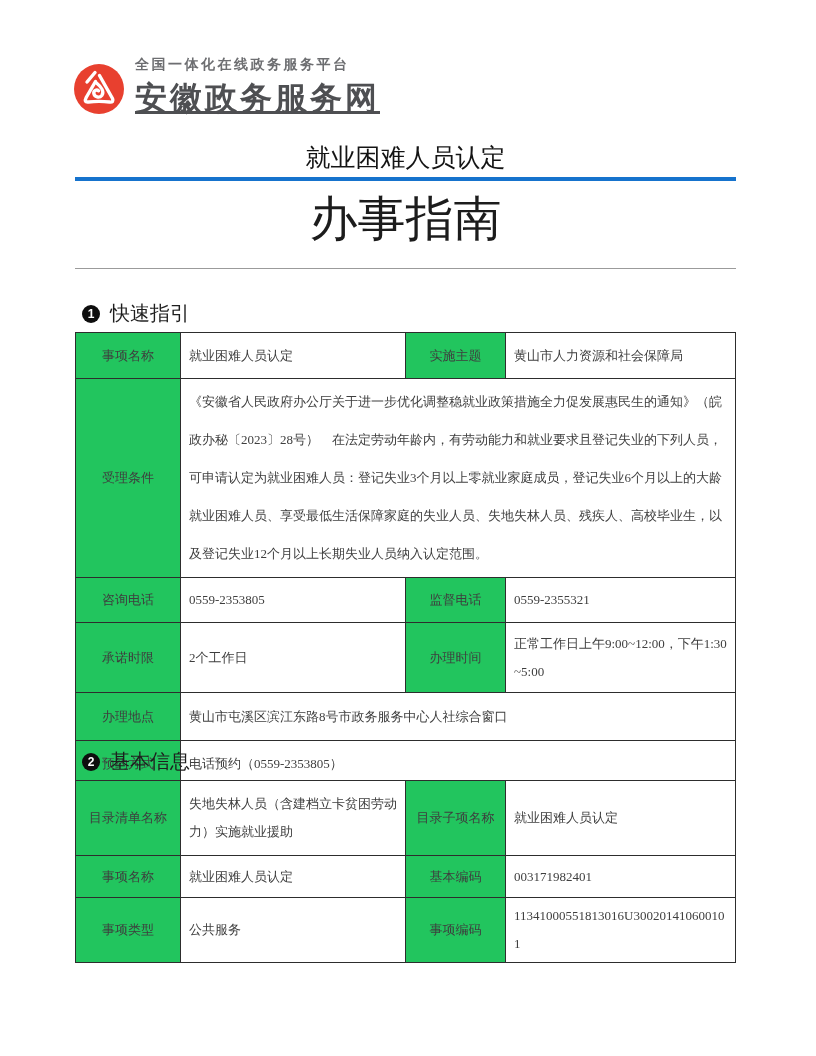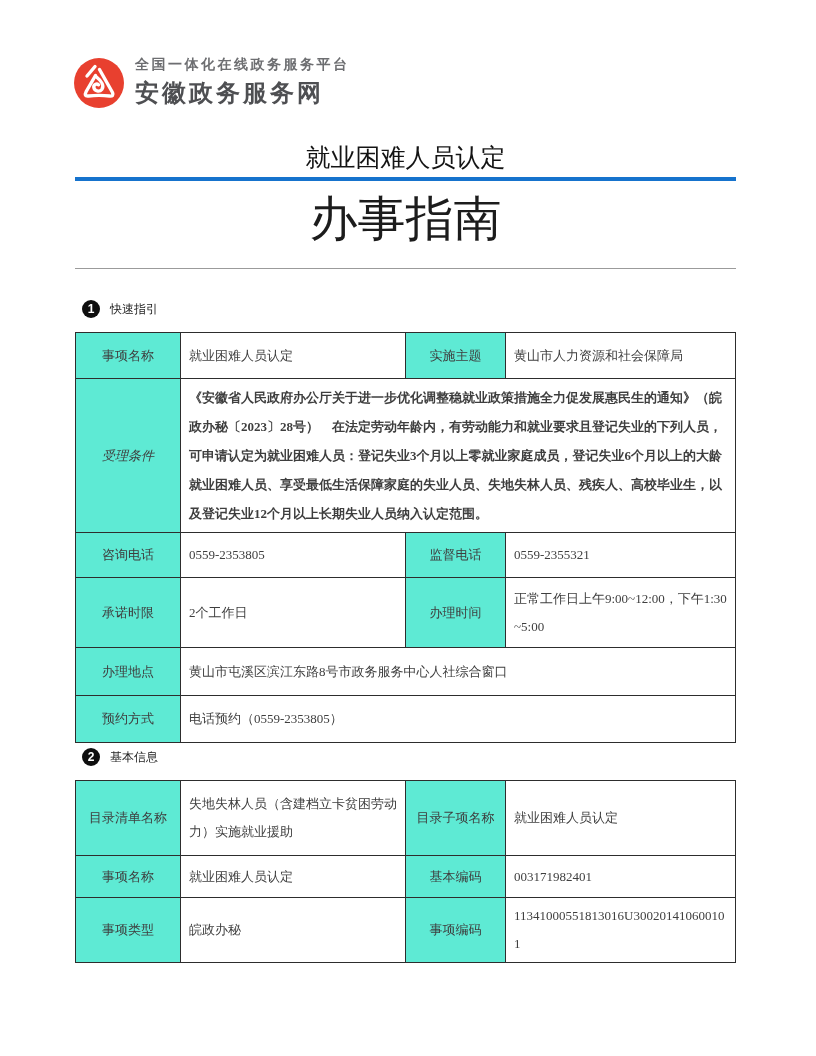--- a/index.html
+++ b/index.html
@@ -5,43 +5,43 @@
   html,body{margin:0;padding:0;background:#ffffff;}
   body{width:816px;height:1056px;font-family:"Liberation Serif","DejaVu Serif",serif;color:#222;}
   .page{position:relative;width:816px;height:1056px;background:#fff;overflow:hidden;}
   .content-clip{position:absolute;top:0;left:0;width:816px;height:1008px;overflow:hidden;}
 
   
   .logo-row{position:absolute;top:56px;left:74px;display:flex;align-items:center;}
   .logo-badge{width:50px;height:50px;flex:0 0 auto;}
   .logo-text{margin-left:11px;font-family:"Liberation Sans","DejaVu Sans",sans-serif;}
   .logo-text .small{font-size:14px;color:#6d6e71;letter-spacing:2.5px;font-weight:bold;}
-  .logo-text .big{font-size:24px;color:#4e4f52;letter-spacing:3px;font-weight:bold;margin-top:3px;}
+  .logo-text .big{font-size:32px;color:#4e4f52;letter-spacing:3px;font-weight:bold;margin-top:3px;text-decoration:underline;}
 
   
   .doc-title{position:absolute;top:141px;left:75px;width:661px;text-align:center;font-size:25px;color:#141414;}
   .blue-rule{position:absolute;top:177px;left:75px;width:661px;height:4px;}
   .subtitle{position:absolute;top:187px;left:75px;width:661px;text-align:center;font-size:48px;color:#1c1c1c;}
   .thin-rule{position:absolute;top:268px;left:75px;width:661px;border-top:1px solid #9b9b9b;height:0;}
 
   
   .sec{position:absolute;left:82px;display:flex;align-items:center;}
   .sec-1{top:300px;}
   .sec-2{top:748px;}
   .num-circle{width:18px;height:18px;border-radius:50%;background:#0e0e0e;color:#fff;
     font-family:"Liberation Sans","DejaVu Sans",sans-serif;font-size:12px;font-weight:bold;
     display:flex;align-items:center;justify-content:center;flex:0 0 auto;}
-  .sec-title{margin-left:10px;font-size:12px;color:#1e1e1e;}
+  .sec-title{margin-left:10px;font-size:20px;color:#1e1e1e;}
 
   
   table.guide{position:absolute;left:75px;width:660px;border-collapse:collapse;table-layout:fixed;
     background:#fff;}
   table.guide td{border:1.5px solid #2d2d2d;font-size:13px;line-height:28px;color:#3e3e3e;
     vertical-align:middle;padding:4px 8px;word-break:break-all;overflow:hidden;}
-  td.lab{background:#5eead4;text-align:center;padding:4px 2px;color:#333;margin-top:19px;}
+  td.lab{background:#22c55e;text-align:center;padding:4px 2px;color:#333;margin-top:19px;}
   .t1{top:332px;}
   .t2{top:780px;}
   col.c1{width:105px;}col.c2{width:225px;}col.c3{width:100px;}col.c4{width:230px;}
 </style>
 </head>
 <body>
 
 <div class="page">
   <div class="content-clip">
 
@@ -80,22 +80,22 @@
           <col class="c4">
         </colgroup>
       <tbody>
           <tr>
         <td class="lab" style="height:37px;">事项名称</td>
         <td>就业困难人员认定</td>
         <td class="lab">实施主题</td>
         <td>黄山市人力资源和社会保障局</td>
       </tr>
       <tr>
-        <td class="lab" style="height:138px;font-style:italic;">受理条件</td>
-        <td colspan="3" style="line-height:29px;font-weight:bold;">《安徽省人民政府办公厅关于进一步优化调整稳就业政策措施全力促发展惠民生的通知》（皖政办秘〔2023〕28号）　在法定劳动年龄内，有劳动能力和就业要求且登记失业的下列人员，可申请认定为就业困难人员：登记失业3个月以上零就业家庭成员，登记失业6个月以上的大龄就业困难人员、享受最低生活保障家庭的失业人员、失地失林人员、残疾人、高校毕业生，以及登记失业12个月以上长期失业人员纳入认定范围。</td>
+        <td class="lab" style="height:138px;">受理条件</td>
+        <td colspan="3" style="line-height:38px;">《安徽省人民政府办公厅关于进一步优化调整稳就业政策措施全力促发展惠民生的通知》（皖政办秘〔2023〕28号）　在法定劳动年龄内，有劳动能力和就业要求且登记失业的下列人员，可申请认定为就业困难人员：登记失业3个月以上零就业家庭成员，登记失业6个月以上的大龄就业困难人员、享受最低生活保障家庭的失业人员、失地失林人员、残疾人、高校毕业生，以及登记失业12个月以上长期失业人员纳入认定范围。</td>
       </tr>
       <tr>
         <td class="lab" style="height:36px;">咨询电话</td>
         <td>0559-2353805</td>
         <td class="lab">监督电话</td>
         <td>0559-2355321</td>
       </tr>
       <tr>
         <td class="lab" style="height:61px;">承诺时限</td>
         <td>2个工作日</td>
@@ -133,21 +133,21 @@
         <td>就业困难人员认定</td>
       </tr>
       <tr>
         <td class="lab" style="height:33px;">事项名称</td>
         <td>就业困难人员认定</td>
         <td class="lab">基本编码</td>
         <td>003171982401</td>
       </tr>
       <tr>
         <td class="lab" style="height:39px;">事项类型</td>
-        <td>皖政办秘</td>
+        <td>公共服务</td>
         <td class="lab">事项编码</td>
         <td>11341000551813016U300201410600101</td>
       </tr>
 
     </tbody>
       </table>
 
   </div>
 </div>
 

